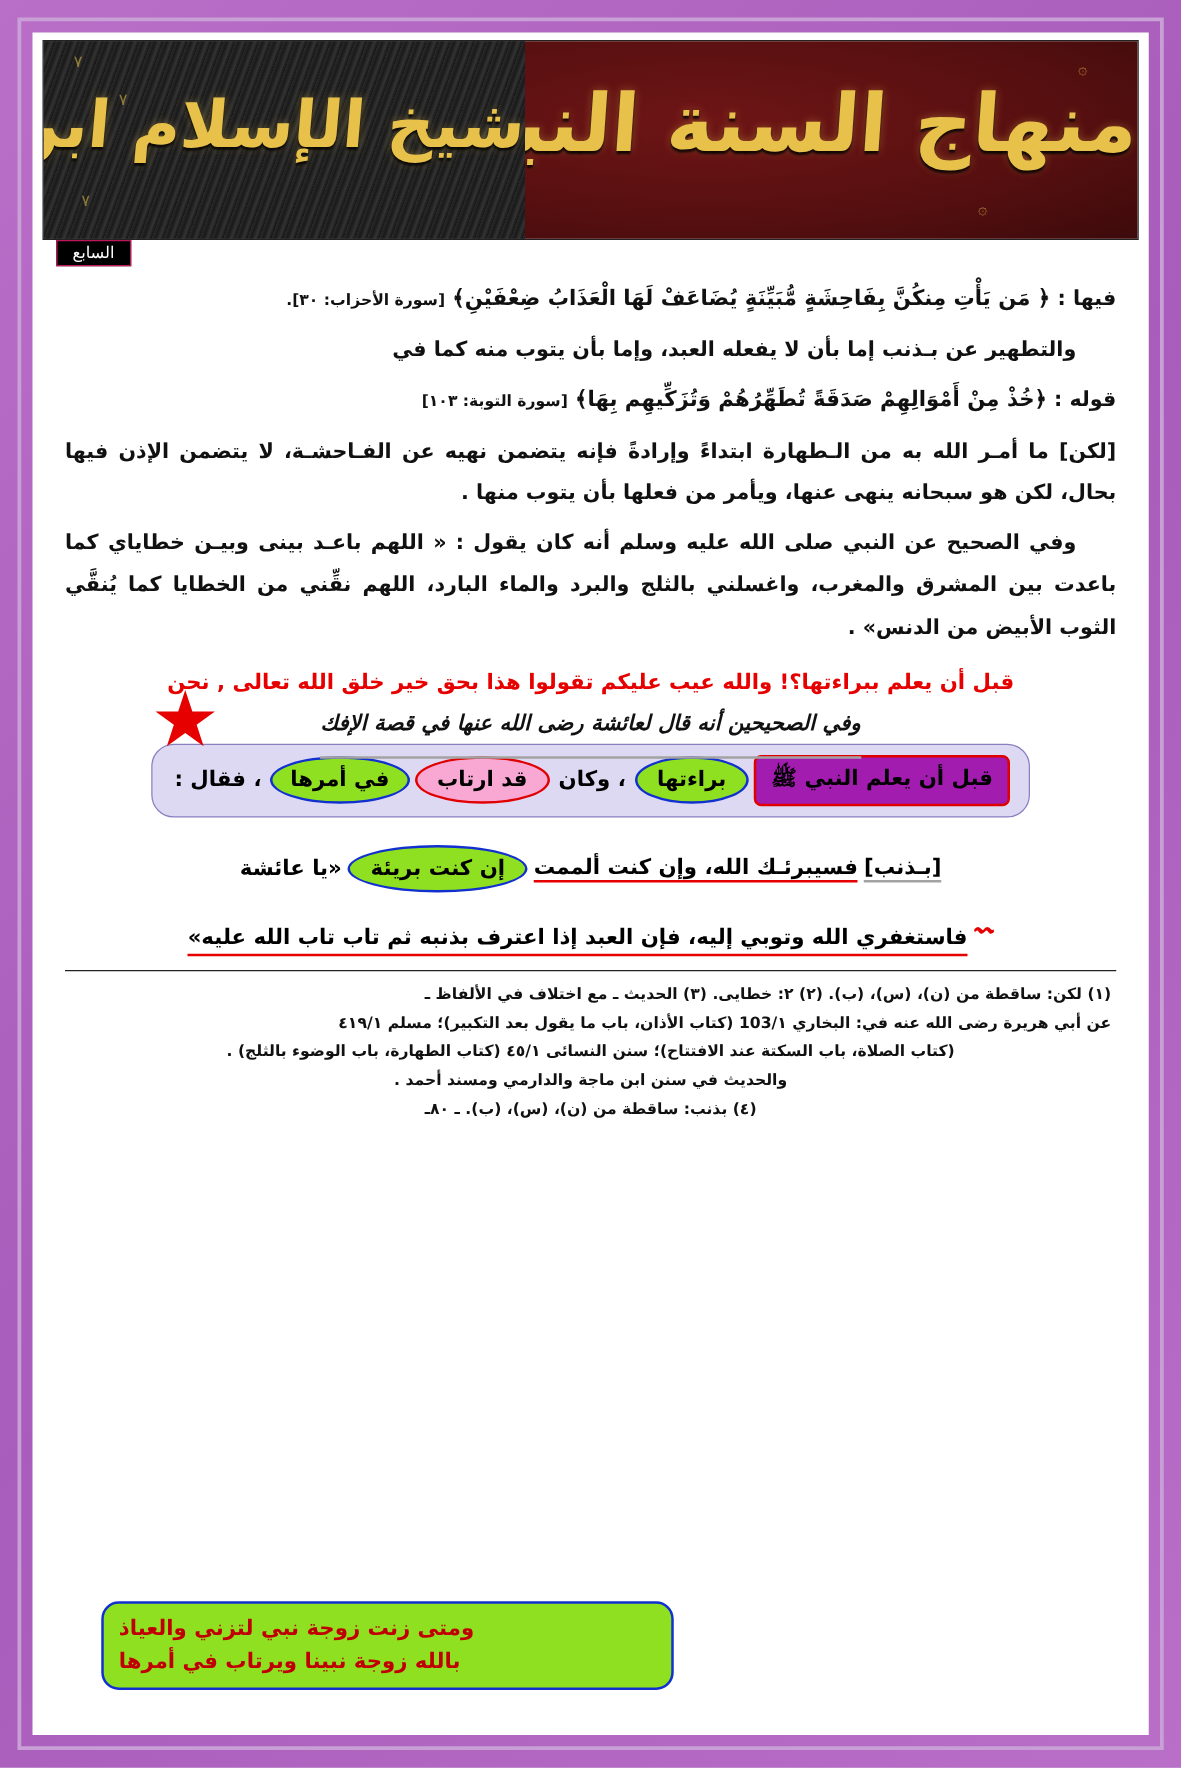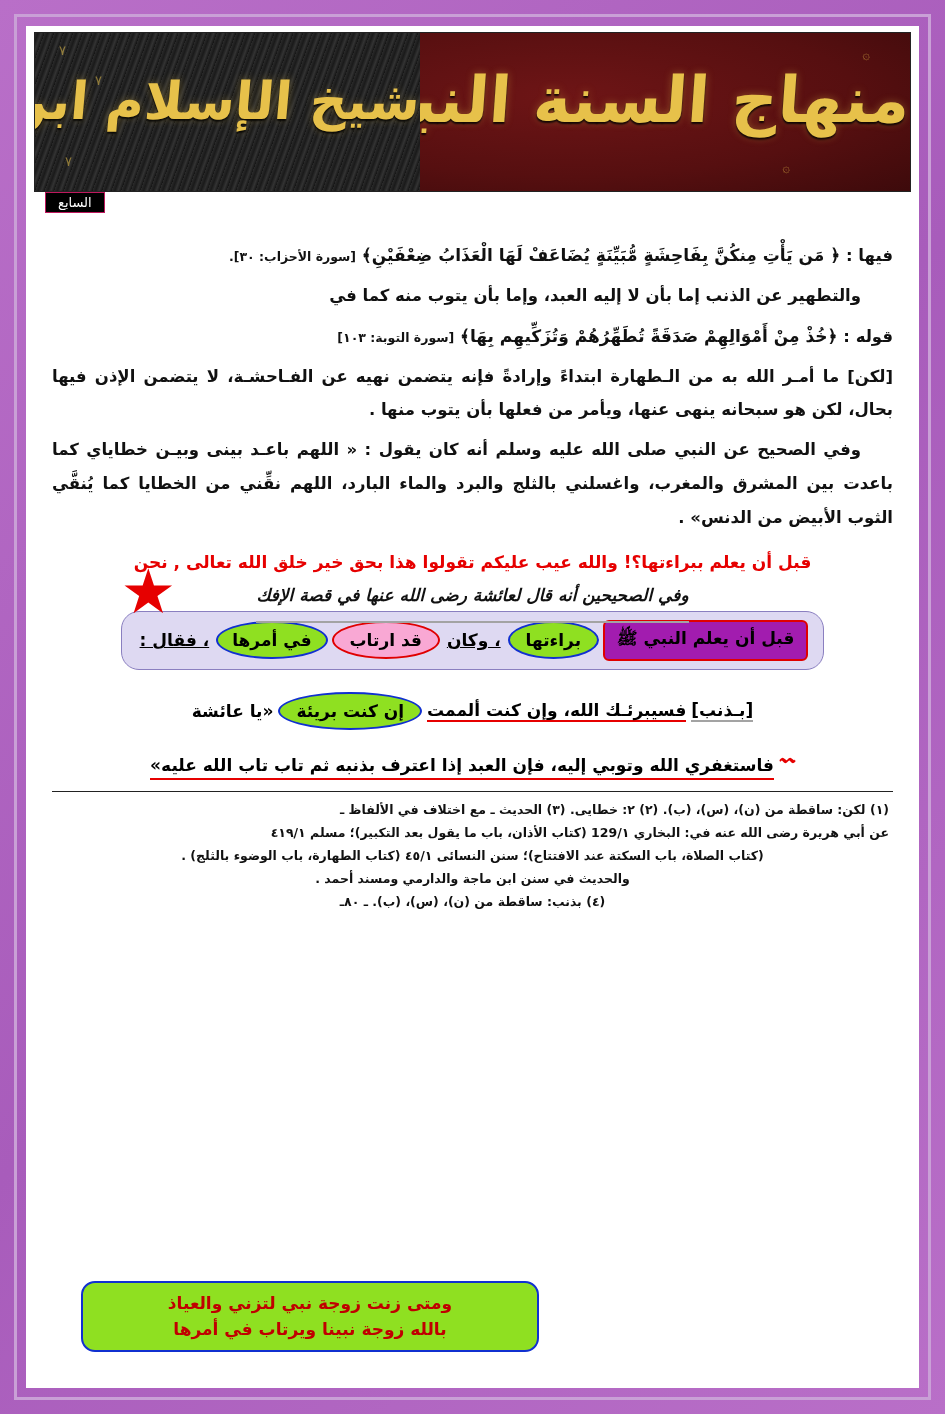--- a/index.html
+++ b/index.html
@@ -95,21 +95,21 @@
     background: #000;
     color: #fff;
     font-size: 13px;
     padding: 2px 12px;
     border: 1px solid #be185d;
     z-index: 5;
   }
 
   
   .body-text {
-    margin: 46px 26px 0 26px;
+    margin: 30px 26px 0 26px;
     direction: rtl;
     text-align: justify;
     color: #111;
     font-size: 16.5px;
     line-height: 2.05;
     font-weight: bold;
   }
   .body-text p { margin: 0 0 6px 0; }
   .indent { text-indent: 32px; }
   .quran {
@@ -193,21 +193,21 @@
     border: 2px solid #e00000;
     border-radius: 50%/50%;
     padding: 7px 16px;
   }
   .pill.blue-oval {
     background: #8fe021;
     border: 2px solid #1030d0;
     border-radius: 50%/50%;
     padding: 7px 14px;
   }
-  .plain-seg { padding: 0 3px; text-decoration: underline; }
+  .plain-seg { padding: 0 3px; }
 
   .quote-line {
     margin: 22px 60px 0 60px;
     direction: rtl;
     text-align: center;
     font-weight: bold;
     font-size: 17px;
     display: flex;
     align-items: center;
     justify-content: center;
@@ -258,21 +258,21 @@
   .green-box {
     position: absolute;
     left: 55px;
     bottom: 36px;
     width: 430px;
     background: #8fe021;
     border: 2px solid #1030d0;
     border-radius: 14px;
     padding: 8px 12px;
     direction: rtl;
-    text-align: center;
+    text-align: left;
     color: #c00000;
     font-weight: bold;
     font-size: 17px;
     line-height: 1.5;
   }
 </style>
 </head>
 <body>
 
 <div class="page-frame">
@@ -294,21 +294,21 @@
       </div>
       <div class="part-badge">السابع</div>
     </div>
 
     <div class="body-text">
       <p>
         <span>فيها :</span>
         <span class="quran">﴿ مَن يَأْتِ مِنكُنَّ بِفَاحِشَةٍ مُّبَيِّنَةٍ يُضَاعَفْ لَهَا الْعَذَابُ ضِعْفَيْنِ﴾</span>
         <span class="srcref">[سورة الأحزاب: ٣٠].</span>
       </p>
-      <p class="indent">والتطهير عن الذنب إما بأن لا إليه العبد، وإما بأن يتوب منه كما في</p>
+      <p class="indent">والتطهير عن بـذنب إما بأن لا يفعله العبد، وإما بأن يتوب منه كما في</p>
       <p>
         <span>قوله :</span>
         <span class="quran">﴿خُذْ مِنْ أَمْوَالِهِمْ صَدَقَةً تُطَهِّرُهُمْ وَتُزَكِّيهِم بِهَا﴾</span>
         <span class="srcref">[سورة التوبة: ١٠٣]</span>
       </p>
       <p>[لكن] ما أمـر الله به من الـطهارة ابتداءً وإرادةً فإنه يتضمن نهيه عن الفـاحشـة، لا يتضمن الإذن فيها بحال، لكن هو سبحانه ينهى عنها، ويأمر من فعلها بأن يتوب منها .</p>
       <p class="indent">وفي الصحيح عن النبي صلى الله عليه وسلم أنه كان يقول : « اللهم باعـد بينى وبيـن خطاياي كما باعدت بين المشرق والمغرب، واغسلني بالثلج والبرد والماء البارد، اللهم نقِّني من الخطايا كما يُنقَّي الثوب الأبيض من الدنس» .</p>
     </div>
 
     <div class="red-note">
@@ -337,21 +337,21 @@
     </div>
 
     <div class="quote-line2">
       <span class="scribble">〰</span>
       <span class="inner">فاستغفري الله وتوبي إليه، فإن العبد إذا اعترف بذنبه ثم تاب تاب الله عليه»</span>
     </div>
 
     <hr class="footnote-rule">
     <div class="footnotes">
       <p>(١) لكن: ساقطة من (ن)، (س)، (ب).     (٢)  ٢: خطايى.     (٣) الحديث ـ مع اختلاف في الألفاظ ـ</p>
-      <p>عن أبي هريرة رضى الله عنه في: البخاري 129/١ (كتاب الأذان، باب ما يقول بعد التكبير)؛ مسلم ٤١٩/١</p>
+      <p>عن أبي هريرة رضى الله عنه في: البخاري 103/١ (كتاب الأذان، باب ما يقول بعد التكبير)؛ مسلم ٤١٩/١</p>
       <p class="fn-center">(كتاب الصلاة، باب السكتة عند الافتتاح)؛ سنن النسائى ٤٥/١ (كتاب الطهارة، باب الوضوء بالثلج) .</p>
       <p class="fn-center">والحديث في سنن ابن ماجة والدارمي ومسند أحمد .</p>
       <p class="fn-center">(٤)  بذنب: ساقطة من (ن)، (س)، (ب).  ـ ٨٠ـ</p>
     </div>
 
     <div class="green-box">
       <div>ومتى زنت زوجة نبي لتزني والعياذ</div>
       <div>بالله زوجة نبينا ويرتاب في أمرها</div>
     </div>
 

